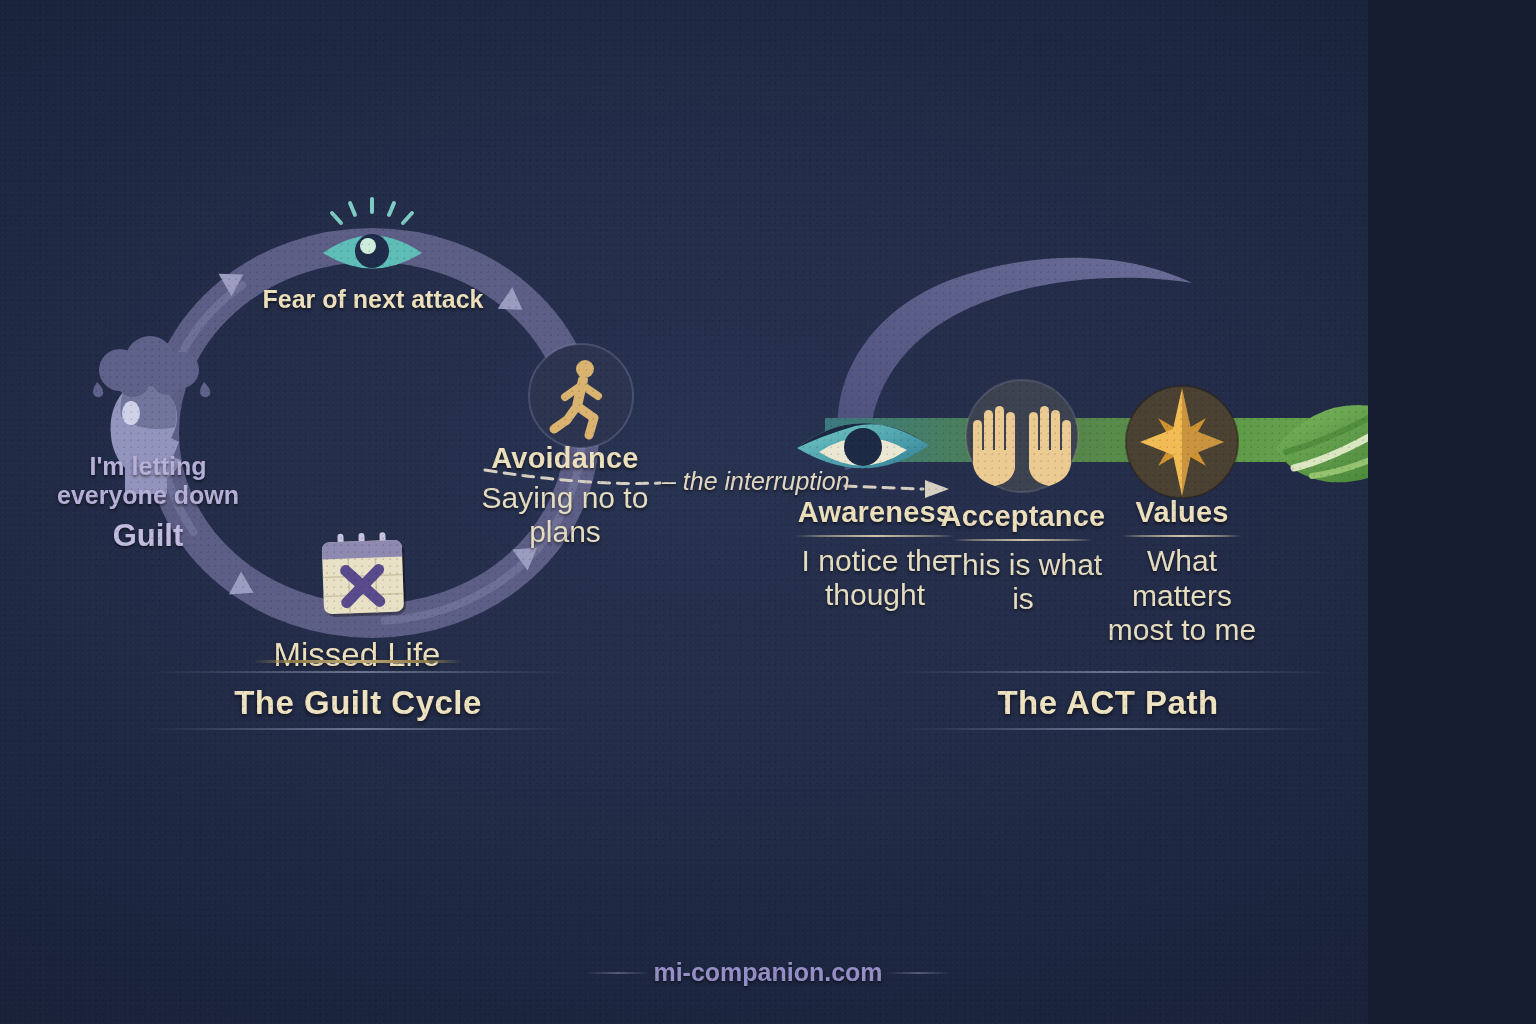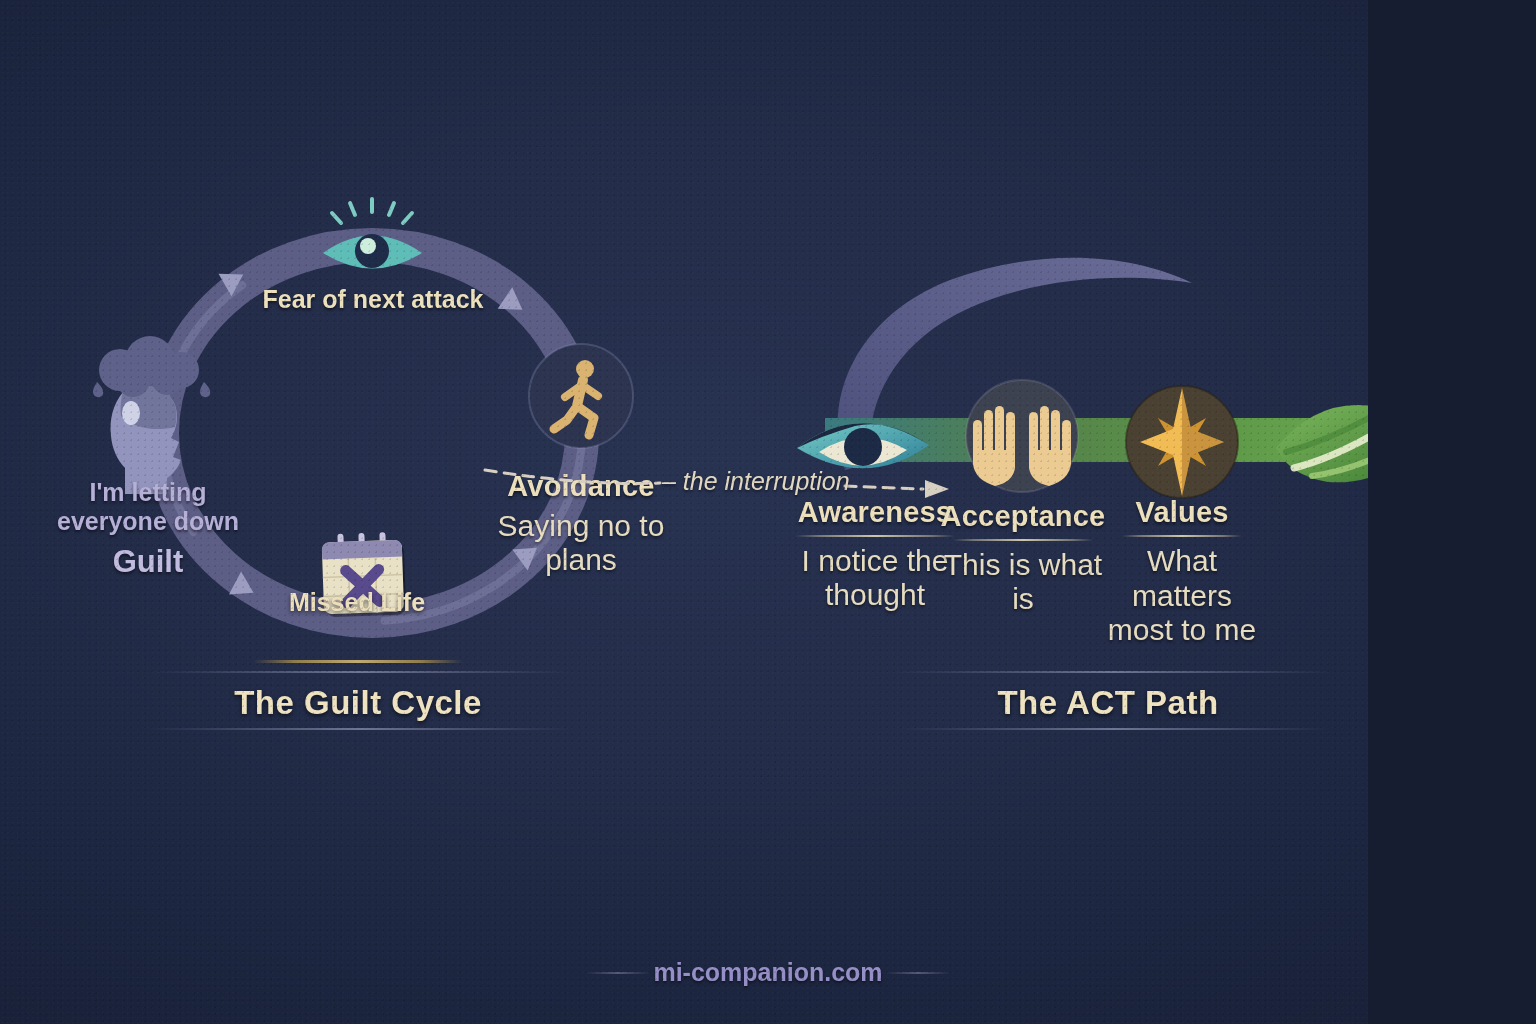--- a/index.html
+++ b/index.html
@@ -65,21 +65,21 @@
     <circle cx="56" cy="56" r="52" fill="#2c3450" stroke="rgba(140,145,185,0.30)" stroke-width="2"></circle>
     <circle cx="60" cy="29" r="9" fill="#d9b36f"></circle>
     <g stroke="#d9b36f" fill="none" stroke-linecap="round" stroke-linejoin="round">
       <path d="M58 40 L52 66" stroke-width="10"></path>
       <path d="M57 45 L73 56" stroke-width="8"></path>
       <path d="M57 45 L40 57" stroke-width="8"></path>
       <path d="M52 66 L69 78 L64 95" stroke-width="9"></path>
       <path d="M52 66 L42 80 L29 89" stroke-width="9"></path>
     </g>
   </svg>
-  <div class="abs center" style="left:461px;top:442px;width:240px;margin-top:28px;">
+  <div class="abs center" style="left:445px;top:442px;width:240px;">
     <div class="node-label cream">Avoidance</div>
     <div class="node-sub" style="margin-top:6px;">Saying no to plans</div>
   </div>
 
   <svg class="abs" style="left:315px;top:528px;" width="96" height="96" viewBox="0 0 96 96">
     <g transform="rotate(-2 48 52)">
       <rect x="10" y="16" width="80" height="72" rx="9" fill="rgba(0,0,0,0.35)"></rect>
       <rect x="24" y="5" width="6" height="17" rx="3" fill="#c7c3de"></rect>
       <rect x="45" y="5" width="6" height="17" rx="3" fill="#c7c3de"></rect>
       <rect x="66" y="5" width="6" height="17" rx="3" fill="#c7c3de"></rect>
@@ -90,40 +90,40 @@
           <line x1="61" y1="30" x2="61" y2="85"></line>
         <line x1="8" y1="48" x2="88" y2="48"></line>
           <line x1="8" y1="67" x2="88" y2="67"></line>
       </g>
       <g stroke="#584a8c" stroke-width="11" stroke-linecap="round">
         <line x1="31" y1="42" x2="64" y2="74"></line>
         <line x1="64" y1="42" x2="31" y2="74"></line>
       </g>
     </g>
   </svg>
-  <div class="abs center cream" style="left:217px;top:588px;width:280px;font-size:25px;font-weight:bold;text-shadow:0 2px 4px rgba(0,0,0,.6);">Missed Life</div>
+  <div class="abs center cream" style="left:217px;top:636px;width:280px;font-size:33px;font-weight:normal;text-shadow:0 2px 4px rgba(0,0,0,.6);">Missed Life</div>
   <div class="abs goldline" style="left:253px;top:660px;width:210px;"></div>
 
   <svg class="abs" style="left:75px;top:330px;" width="150" height="165" viewBox="0 0 150 165">
     <path d="M48 62 C 38 74, 34 90, 36 106 C 37 118, 42 130, 50 138 L 50 164 L 92 164 L 92 148
              C 98 144, 103 138, 106 130 L 98 127 L 104 112 L 96 108
              C 102 98, 104 86, 100 75 C 93 57, 70 50, 48 62 Z" fill="#9294bd"></path>
     <path d="M48 62 C 70 50 93 57 100 75 C 102 82 102 90 100 97 C 80 102 58 98 46 86 C 45 77 46 68 48 62 Z" fill="#70739a" opacity="0.95"></path>
     <ellipse cx="56" cy="83" rx="9" ry="12" fill="#d9dcee" opacity="0.9"></ellipse>
     <g fill="#5e6189">
       <circle cx="45" cy="40" r="21"></circle>
         <circle cx="75" cy="31" r="25"></circle>
         <circle cx="106" cy="40" r="18"></circle>
       <circle cx="58" cy="50" r="17"></circle>
         <circle cx="92" cy="50" r="15"></circle>
       <path d="M22 52 C18 58 17 62 19 65 C21 68 27 68 28 64 C29 60 26 56 22 52 Z"></path>
       <path d="M129 52 C125 58 124 62 126 65 C128 68 134 68 135 64 C136 60 133 56 129 52 Z"></path>
     </g>
   </svg>
-  <div class="abs center" style="left:48px;top:478px;width:200px;">
+  <div class="abs center" style="left:48px;top:452px;width:200px;">
     <div class="lav" style="font-size:25px;font-weight:600;line-height:1.14;text-shadow:0 2px 3px rgba(0,0,0,.5);">I'm letting everyone down</div>
     <div class="lav" style="font-size:31px;font-weight:600;margin-top:9px;color:#c1bbe0;text-shadow:0 2px 3px rgba(0,0,0,.5);">Guilt</div>
   </div>
 
   <div class="abs hline" style="left:150px;top:671px;width:420px;"></div>
   <div class="abs title center" style="left:158px;top:684px;width:400px;">The Guilt Cycle</div>
   <div class="abs hline" style="left:148px;top:728px;width:424px;"></div>
 
   <svg class="abs" style="left:475px;top:450px;" width="490" height="60" viewBox="0 0 490 60">
     <path d="M10 20 Q 110 36 185 33" fill="none" stroke="#d6cfc2" stroke-width="3" stroke-dasharray="11 8" stroke-linecap="round"></path>

